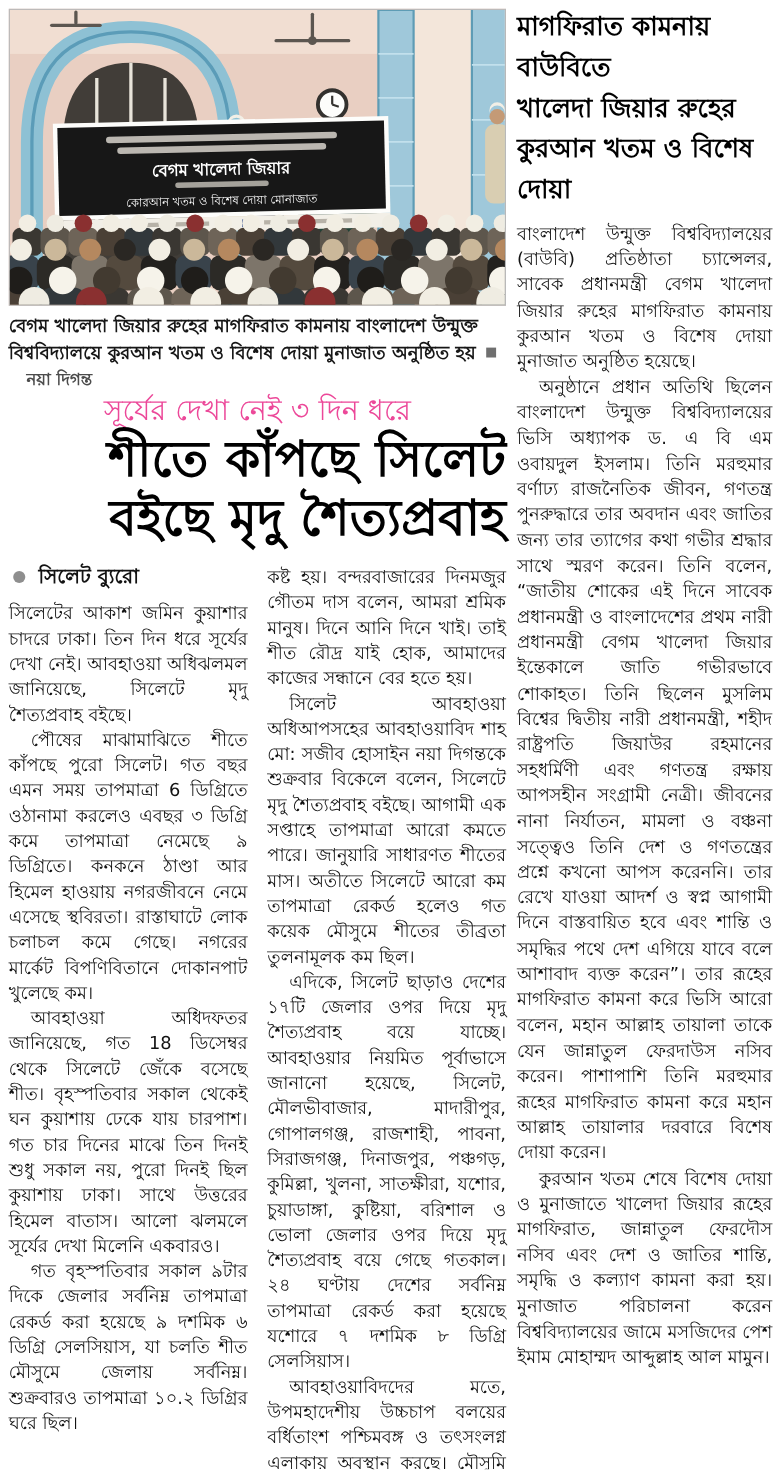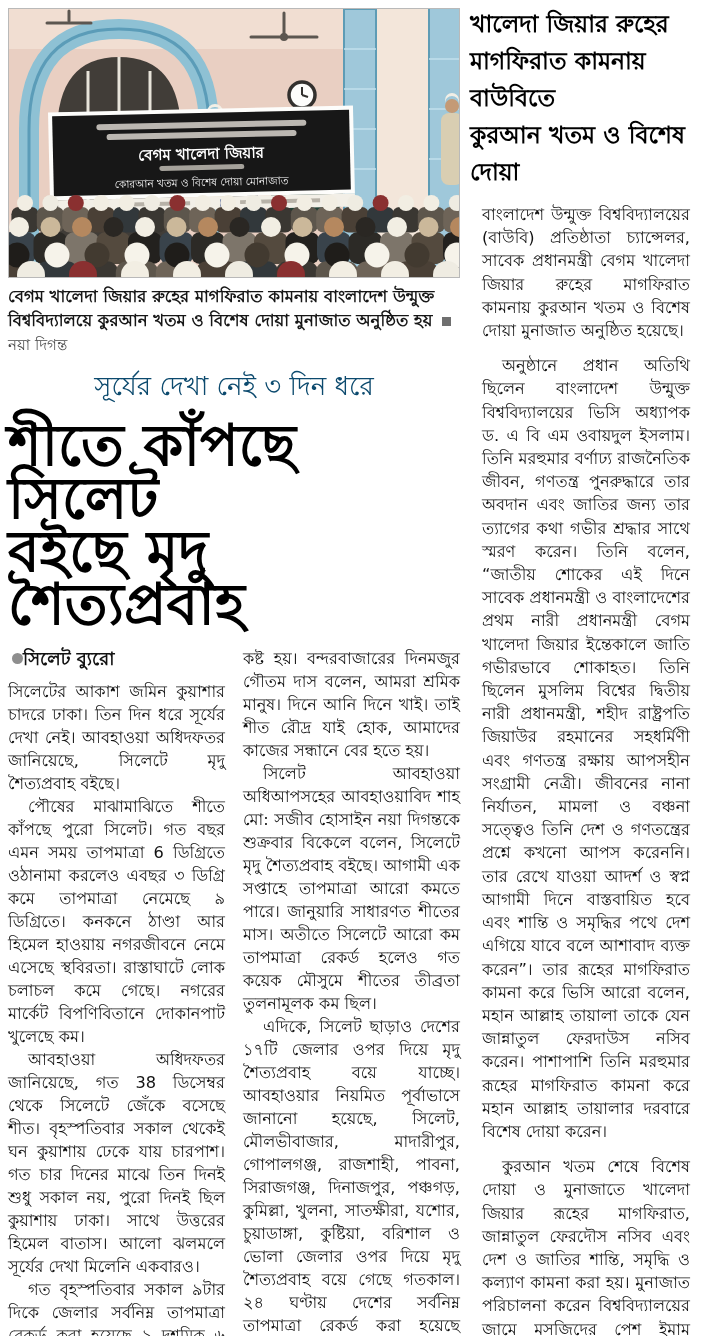--- a/index.html
+++ b/index.html
@@ -3,35 +3,35 @@
 <meta charset="utf-8">
 <style>
   html,body{margin:0;padding:0;background:#ffffff;}
   .page{position:relative;width:707px;height:1336px;background:#ffffff;overflow:hidden;
         font-family:"DejaVu Sans",sans-serif;color:#111;}
   
   .main{position:absolute;left:8px;top:8px;width:452px;}
   .photo{width:452px;height:270px;border:1px solid #b9b9b9;box-sizing:border-box;background:#e8cdc1;}
   .photo svg{display:block;}
   .caption{margin-top:7px;font-size:16.5px;line-height:24px;font-weight:700;color:#161616;text-align:left;}
-  .caption .src{font-weight:400;color:#4c4c4c;font-size:15px;white-space:nowrap;}
+  .caption .src{font-weight:700;color:#4c4c4c;font-size:15px;white-space:nowrap;margin-left:16px;}
   .sq{display:inline-block;width:9px;height:9px;background:#6f6f6f;margin:0 6px 1px 10px;vertical-align:middle;}
-  .kicker{text-align:center;font-size:26px;line-height:34px;font-weight:500;margin-top:12px;color:#0c4a6e;}
-  .headline{text-align:left;font-weight:700;font-size:57px;line-height:53px;margin-top:16px;color:#000;}
+  .kicker{text-align:center;font-size:26px;line-height:34px;font-weight:500;color:#ec4899;}
+  .headline{text-align:right;font-weight:700;font-size:45px;line-height:53px;margin-top:0;color:#000;}
   .cols{display:flex;gap:18px;margin-top:16px;}
   .col{width:217px;font-size:16.2px;line-height:23px;text-align:justify;color:#121212;}
   .col p{margin:0;text-indent:20px;}
   .col p.ni{text-indent:0;}
-  .byline{display:flex;align-items:center;font-weight:700;font-size:18px;margin:0 0 10px 4px;}
+  .byline{display:flex;align-items:center;gap:12px;font-weight:700;font-size:18px;margin:0 0 10px 4px;}
   .dot{width:11px;height:11px;border-radius:50%;background:#8e8e8e;flex:0 0 auto;}
   
   .right{position:absolute;left:470px;top:6px;width:232px;}
   .right .rh{font-size:23.5px;line-height:37px;font-weight:700;color:#000;}
   .right .rbody{margin-top:10px;font-size:16.2px;line-height:23.2px;text-align:justify;color:#121212;}
-  .right .rbody p{margin:12px;text-indent:20px;}
+  .right .rbody p{margin:0;text-indent:20px;}
   .right .rbody p.ni{text-indent:0;}
 </style>
 </head>
 <body>
 
 <div class="page">
 
   <div class="main">
 
     <div class="photo">
@@ -244,40 +244,40 @@
       <div>শীতে কাঁপছে সিলেট</div>
       <div>বইছে মৃদু শৈত্যপ্রবাহ</div>
     </div>
 
     <div class="cols">
       <div class="col">
         <div class="byline">
           <span class="dot"></span>
           <span>সিলেট ব্যুরো</span>
         </div>
-        <p class="ni">সিলেটের আকাশ জমিন কুয়াশার চাদরে ঢাকা। তিন দিন ধরে সূর্যের দেখা নেই। আবহাওয়া অধিদফতর জানিয়েছে, সিলেটে মৃদু শৈত্যপ্রবাহ বইছে।</p>
+        <p class="ni">সিলেটের আকাশ জমিন কুয়াশার চাদরে ঢাকা। তিন দিন ধরে সূর্যের দেখা নেই। আবহাওয়া অধিঝলমল জানিয়েছে, সিলেটে মৃদু শৈত্যপ্রবাহ বইছে।</p>
         <p>পৌষের মাঝামাঝিতে শীতে কাঁপছে পুরো সিলেট। গত বছর এমন সময় তাপমাত্রা 6 ডিগ্রিতে ওঠানামা করলেও এবছর ৩ ডিগ্রি কমে তাপমাত্রা নেমেছে ৯ ডিগ্রিতে। কনকনে ঠাণ্ডা আর হিমেল হাওয়ায় নগরজীবনে নেমে এসেছে স্থবিরতা। রাস্তাঘাটে লোক চলাচল কমে গেছে। নগরের মার্কেট বিপণিবিতানে দোকানপাট খুলেছে কম।</p>
-        <p>আবহাওয়া অধিদফতর জানিয়েছে, গত 38 ডিসেম্বর থেকে সিলেটে জেঁকে বসেছে শীত। বৃহস্পতিবার সকাল থেকেই ঘন কুয়াশায় ঢেকে যায় চারপাশ। গত চার দিনের মাঝে তিন দিনই শুধু সকাল নয়, পুরো দিনই ছিল কুয়াশায় ঢাকা। সাথে উত্তরের হিমেল বাতাস। আলো ঝলমলে সূর্যের দেখা মিলেনি একবারও।</p>
+        <p>আবহাওয়া অধিদফতর জানিয়েছে, গত 18 ডিসেম্বর থেকে সিলেটে জেঁকে বসেছে শীত। বৃহস্পতিবার সকাল থেকেই ঘন কুয়াশায় ঢেকে যায় চারপাশ। গত চার দিনের মাঝে তিন দিনই শুধু সকাল নয়, পুরো দিনই ছিল কুয়াশায় ঢাকা। সাথে উত্তরের হিমেল বাতাস। আলো ঝলমলে সূর্যের দেখা মিলেনি একবারও।</p>
         <p>গত বৃহস্পতিবার সকাল ৯টার দিকে জেলার সর্বনিম্ন তাপমাত্রা রেকর্ড করা হয়েছে ৯ দশমিক ৬ ডিগ্রি সেলসিয়াস, যা চলতি শীত মৌসুমে জেলায় সর্বনিম্ন। শুক্রবারও তাপমাত্রা ১০.২ ডিগ্রির ঘরে ছিল।</p>
 
       </div>
       <div class="col">
         <p class="ni">কষ্ট হয়। বন্দরবাজারের দিনমজুর গৌতম দাস বলেন, আমরা শ্রমিক মানুষ। দিনে আনি দিনে খাই। তাই শীত রৌদ্র যাই হোক, আমাদের কাজের সন্ধানে বের হতে হয়।</p>
         <p>সিলেট আবহাওয়া অধিআপসহের আবহাওয়াবিদ শাহ মো: সজীব হোসাইন নয়া দিগন্তকে শুক্রবার বিকেলে বলেন, সিলেটে মৃদু শৈত্যপ্রবাহ বইছে। আগামী এক সপ্তাহে তাপমাত্রা আরো কমতে পারে। জানুয়ারি সাধারণত শীতের মাস। অতীতে সিলেটে আরো কম তাপমাত্রা রেকর্ড হলেও গত কয়েক মৌসুমে শীতের তীব্রতা তুলনামূলক কম ছিল।</p>
         <p>এদিকে, সিলেট ছাড়াও দেশের ১৭টি জেলার ওপর দিয়ে মৃদু শৈত্যপ্রবাহ বয়ে যাচ্ছে। আবহাওয়ার নিয়মিত পূর্বাভাসে জানানো হয়েছে, সিলেট, মৌলভীবাজার, মাদারীপুর, গোপালগঞ্জ, রাজশাহী, পাবনা, সিরাজগঞ্জ, দিনাজপুর, পঞ্চগড়, কুমিল্লা, খুলনা, সাতক্ষীরা, যশোর, চুয়াডাঙ্গা, কুষ্টিয়া, বরিশাল ও ভোলা জেলার ওপর দিয়ে মৃদু শৈত্যপ্রবাহ বয়ে গেছে গতকাল। ২৪ ঘণ্টায় দেশের সর্বনিম্ন তাপমাত্রা রেকর্ড করা হয়েছে যশোরে ৭ দশমিক ৮ ডিগ্রি সেলসিয়াস।</p>
         <p>আবহাওয়াবিদদের মতে, উপমহাদেশীয় উচ্চচাপ বলয়ের বর্ধিতাংশ পশ্চিমবঙ্গ ও তৎসংলগ্ন এলাকায় অবস্থান করছে। মৌসুমি স্বাভাবিক লঘুচাপ দক্ষিণ বঙ্গোপসাগরে অবস্থান করছে, যার একটি বর্ধিতাংশ উত্তর-পূর্ব বঙ্গোপসাগর পর্যন্ত বিস্তৃত রয়েছে। এর প্রভাবে অস্থায়ীভাবে আংশিক মেঘলা আকাশসহ সারা দেশের আবহাওয়া প্রধানত শুষ্ক থাকতে পারে।</p>
 
       </div>
     </div>
   </div>
 
   <div class="right">
     <div class="rh">
+      <div>মাগফিরাত কামনায় বাউবিতে</div>
       <div>খালেদা জিয়ার রুহের</div>
-      <div>মাগফিরাত কামনায় বাউবিতে</div>
       <div>কুরআন খতম ও বিশেষ দোয়া</div>
     </div>
     <div class="rbody">
       <p class="ni">বাংলাদেশ উন্মুক্ত বিশ্ববিদ্যালয়ের (বাউবি) প্রতিষ্ঠাতা চ্যান্সেলর, সাবেক প্রধানমন্ত্রী বেগম খালেদা জিয়ার রুহের মাগফিরাত কামনায় কুরআন খতম ও বিশেষ দোয়া মুনাজাত অনুষ্ঠিত হয়েছে।</p>
       <p>অনুষ্ঠানে প্রধান অতিথি ছিলেন বাংলাদেশ উন্মুক্ত বিশ্ববিদ্যালয়ের ভিসি অধ্যাপক ড. এ বি এম ওবায়দুল ইসলাম। তিনি মরহুমার বর্ণাঢ্য রাজনৈতিক জীবন, গণতন্ত্র পুনরুদ্ধারে তার অবদান এবং জাতির জন্য তার ত্যাগের কথা গভীর শ্রদ্ধার সাথে স্মরণ করেন। তিনি বলেন, “জাতীয় শোকের এই দিনে সাবেক প্রধানমন্ত্রী ও বাংলাদেশের প্রথম নারী প্রধানমন্ত্রী বেগম খালেদা জিয়ার ইন্তেকালে জাতি গভীরভাবে শোকাহত। তিনি ছিলেন মুসলিম বিশ্বের দ্বিতীয় নারী প্রধানমন্ত্রী, শহীদ রাষ্ট্রপতি জিয়াউর রহমানের সহধর্মিণী এবং গণতন্ত্র রক্ষায় আপসহীন সংগ্রামী নেত্রী। জীবনের নানা নির্যাতন, মামলা ও বঞ্চনা সত্ত্বেও তিনি দেশ ও গণতন্ত্রের প্রশ্নে কখনো আপস করেননি। তার রেখে যাওয়া আদর্শ ও স্বপ্ন আগামী দিনে বাস্তবায়িত হবে এবং শান্তি ও সমৃদ্ধির পথে দেশ এগিয়ে যাবে বলে আশাবাদ ব্যক্ত করেন”। তার রূহের মাগফিরাত কামনা করে ভিসি আরো বলেন, মহান আল্লাহ তায়ালা তাকে যেন জান্নাতুল ফেরদাউস নসিব করেন। পাশাপাশি তিনি মরহুমার রূহের মাগফিরাত কামনা করে মহান আল্লাহ তায়ালার দরবারে বিশেষ দোয়া করেন।</p>
       <p>কুরআন খতম শেষে বিশেষ দোয়া ও মুনাজাতে খালেদা জিয়ার রূহের মাগফিরাত, জান্নাতুল ফেরদৌস নসিব এবং দেশ ও জাতির শান্তি, সমৃদ্ধি ও কল্যাণ কামনা করা হয়। মুনাজাত পরিচালনা করেন বিশ্ববিদ্যালয়ের জামে মসজিদের পেশ ইমাম মোহাম্মদ আব্দুল্লাহ আল মামুন।</p>
 
     </div>
   </div>
 

